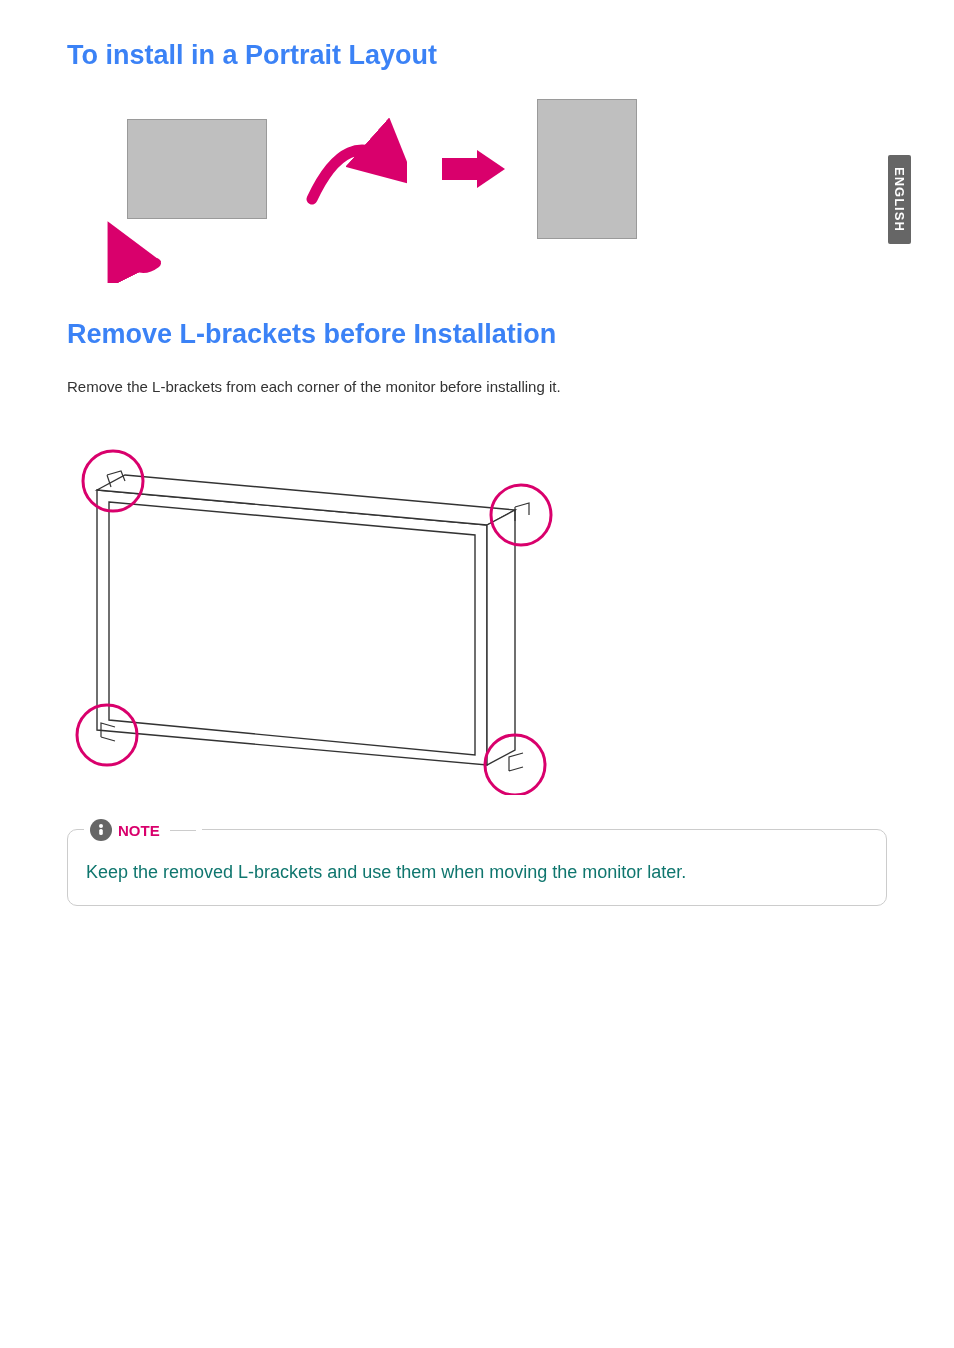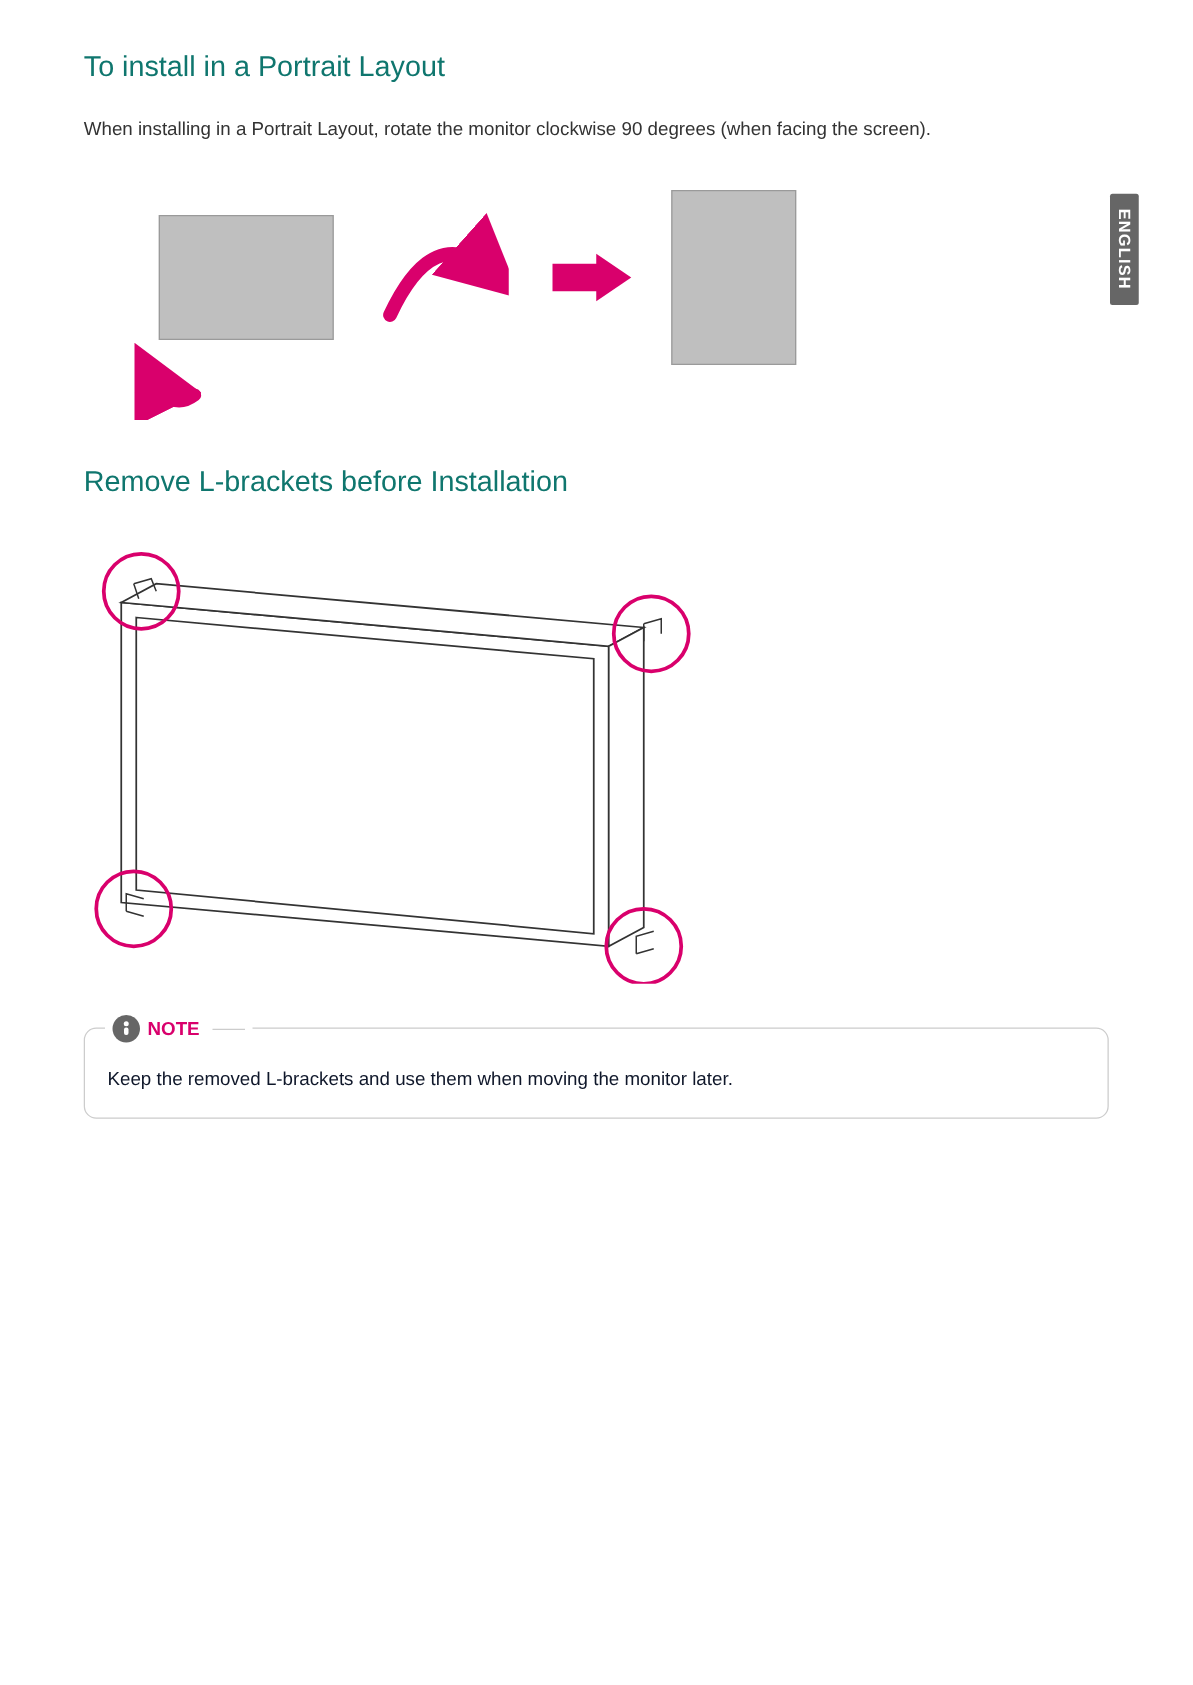--- a/index.html
+++ b/index.html
@@ -40,23 +40,23 @@
       color: #fff;
       font-weight: bold;
       font-size: 13px;
       writing-mode: vertical-rl;
       text-orientation: mixed;
       padding: 12px 4px;
       letter-spacing: 1px;
       border-radius: 2px;
     }
     h2.section-title {
-      color: #0f766e;
-      font-size: 23px;
-      font-weight: normal;
+      color: #3b82f6;
+      font-size: 27px;
+      font-weight: bold;
       margin-bottom: 28px;
     }
     .body-text {
       font-size: 15px;
       color: #333;
       margin-bottom: 40px;
     }
     .diagram {
       margin: 0 0 80px 60px;
     }
@@ -104,35 +104,34 @@
       font-weight: bold;
       font-size: 15px;
     }
     .note-label .dash {
       width: 26px;
       height: 1px;
       background: #ccc;
       margin-left: 4px;
     }
     .note-body {
-      font-size: 15px;
-      color: #0f172a;
+      font-size: 18px;
+      color: #0f766e;
     }
     .section2 { margin-top: 40px; }
     .lbracket-diagram { margin: 20px 0 30px 0; }
   </style>
 </head>
 <body>
 
 <div class="page">
 
   <div class="lang-tab">ENGLISH</div>
 
   <h2 class="section-title">To install in a Portrait Layout</h2>
-  <p class="body-text">When installing in a Portrait Layout, rotate the monitor clockwise 90 degrees (when facing the screen).</p>
 
   <div class="diagram">
     <div class="diagram-row">
       <div style="position:relative;">
         <div class="rect rect-landscape"></div>
         <svg class="arrow-svg" width="70" height="70" style="position:absolute; left:-26px; bottom:-64px;">
           <defs>
             <marker id="ah1" markerWidth="6" markerHeight="6" refX="3" refY="3" orient="auto">
               <path d="M0,0 L6,3 L0,6 Z" fill="#d9006c"></path>
             </marker>
@@ -151,20 +150,21 @@
       <svg class="arrow-svg" width="70" height="50">
         <path d="M 5 25 L 45 25" stroke="#d9006c" stroke-width="22"></path>
         <path d="M 40 6 L 68 25 L 40 44 Z" fill="#d9006c"></path>
       </svg>
       <div class="rect rect-portrait"></div>
     </div>
   </div>
 
   <div class="section2">
     <h2 class="section-title">Remove L-brackets before Installation</h2>
+    <p class="body-text">Remove the L-brackets from each corner of the monitor before installing it.</p>
 
     <div class="lbracket-diagram">
       <svg width="530" height="360" viewBox="0 0 530 360">
 
         <g stroke="#333" stroke-width="1.4" fill="none">
 
           <polygon points="30,55 420,90 420,330 30,295" fill="#fff"></polygon>
 
           <polygon points="30,55 58,40 448,75 420,90" fill="#fff"></polygon>
 

